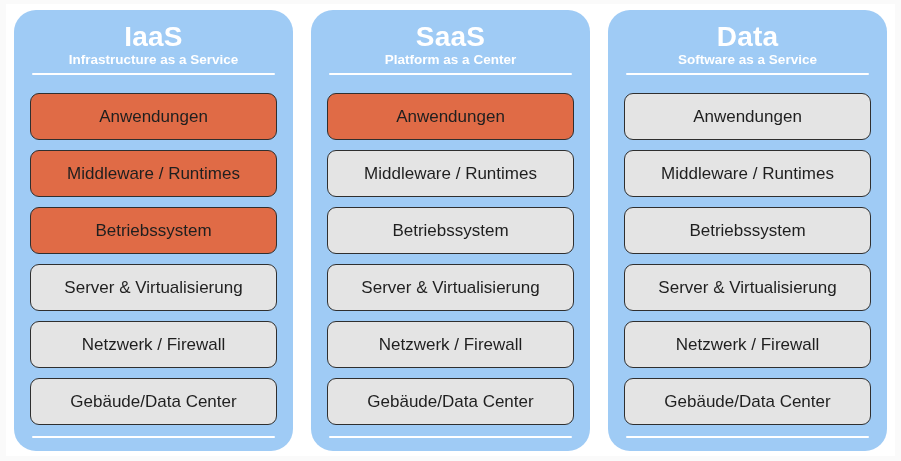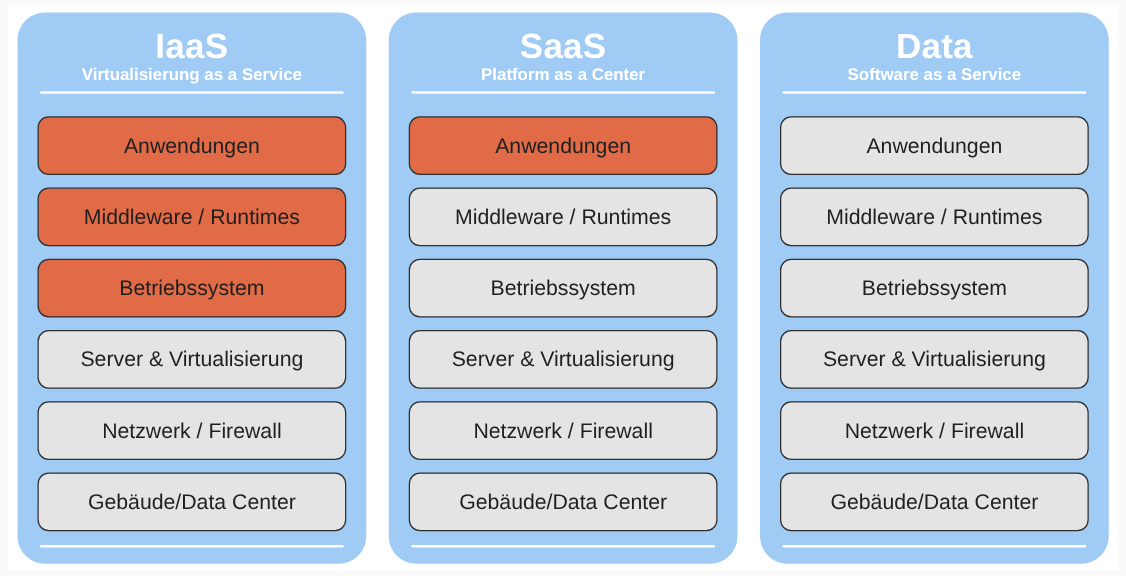--- a/index.html
+++ b/index.html
@@ -117,21 +117,21 @@
 </style>
 </head>
 <body>
 
 <div id="stage">
   <div class="panels">
 
     <section class="panel">
       <header class="panel-header">
         <div class="panel-title">IaaS</div>
-        <div class="panel-subtitle">Virtualisierung as a Service</div>
+        <div class="panel-subtitle">Infrastructure as a Service</div>
         <div class="header-rule"></div>
       </header>
       <div class="layers">
         <div class="layer responsibility-provider">Anwendungen</div>
         <div class="layer responsibility-provider">Middleware / Runtimes</div>
         <div class="layer responsibility-provider">Betriebssystem</div>
         <div class="layer responsibility-customer">Server &amp; Virtualisierung</div>
         <div class="layer responsibility-customer">Netzwerk / Firewall</div>
         <div class="layer responsibility-customer">Gebäude/Data Center</div>
       </div>

